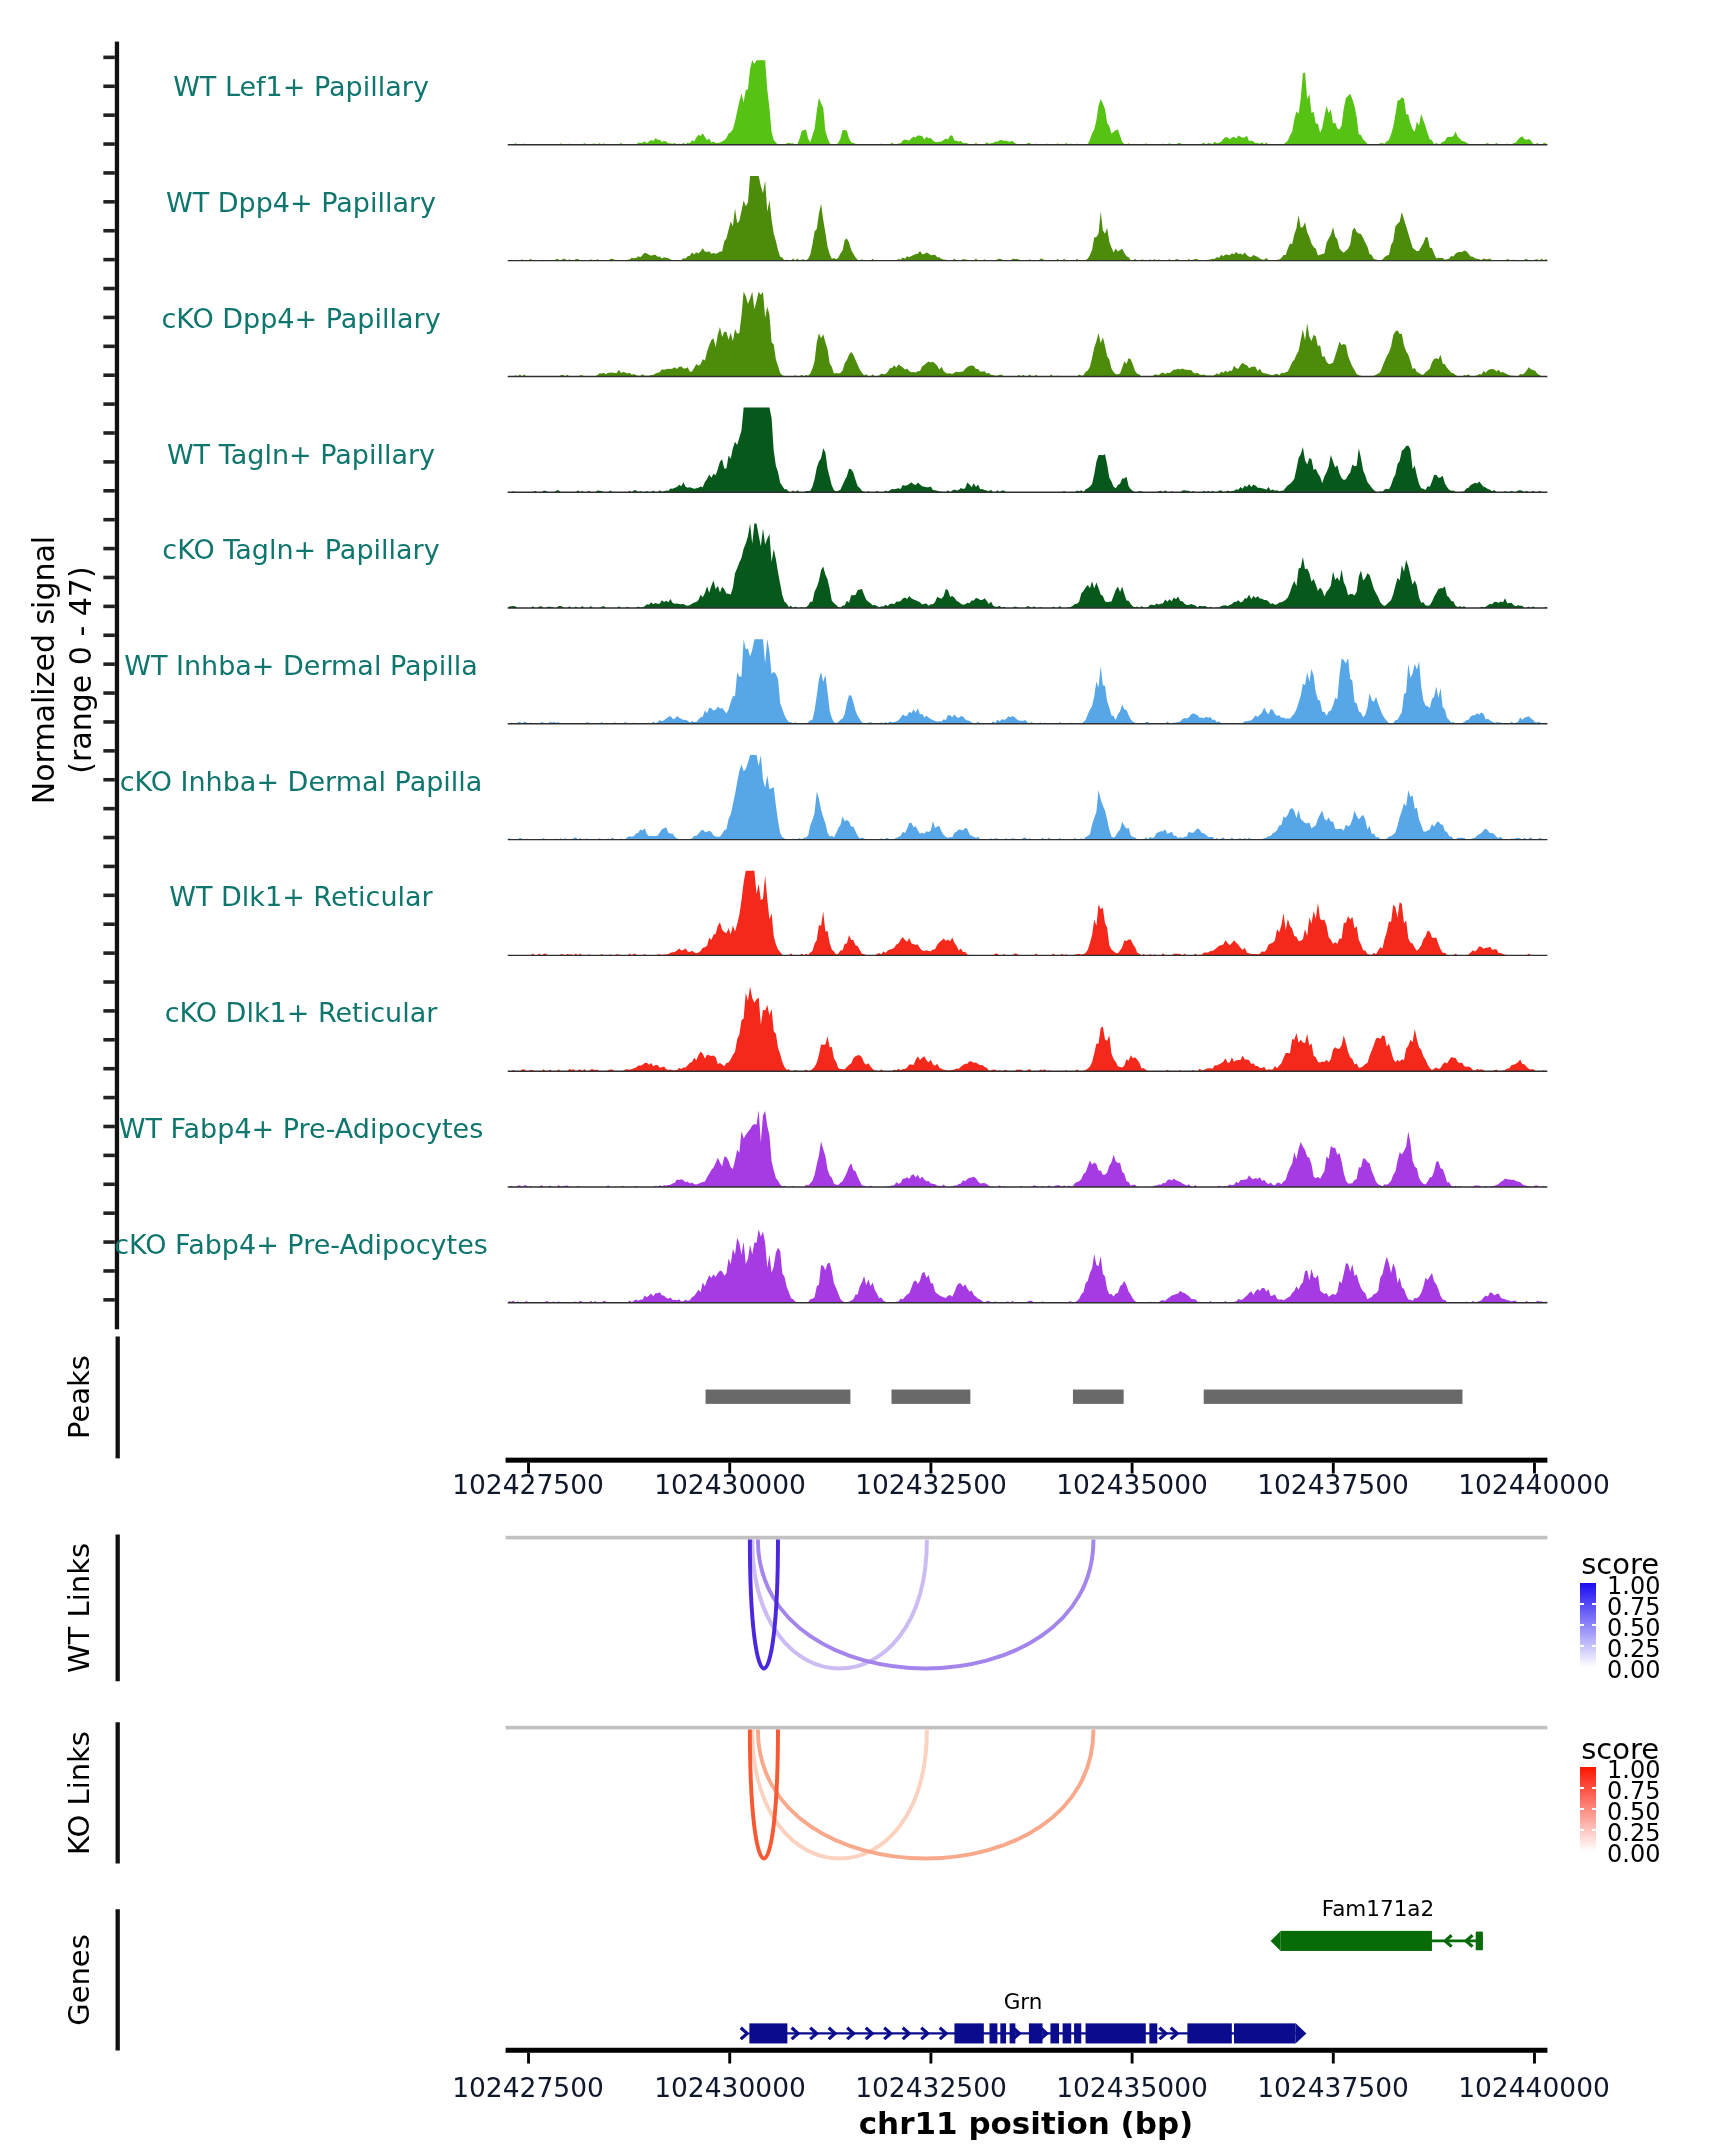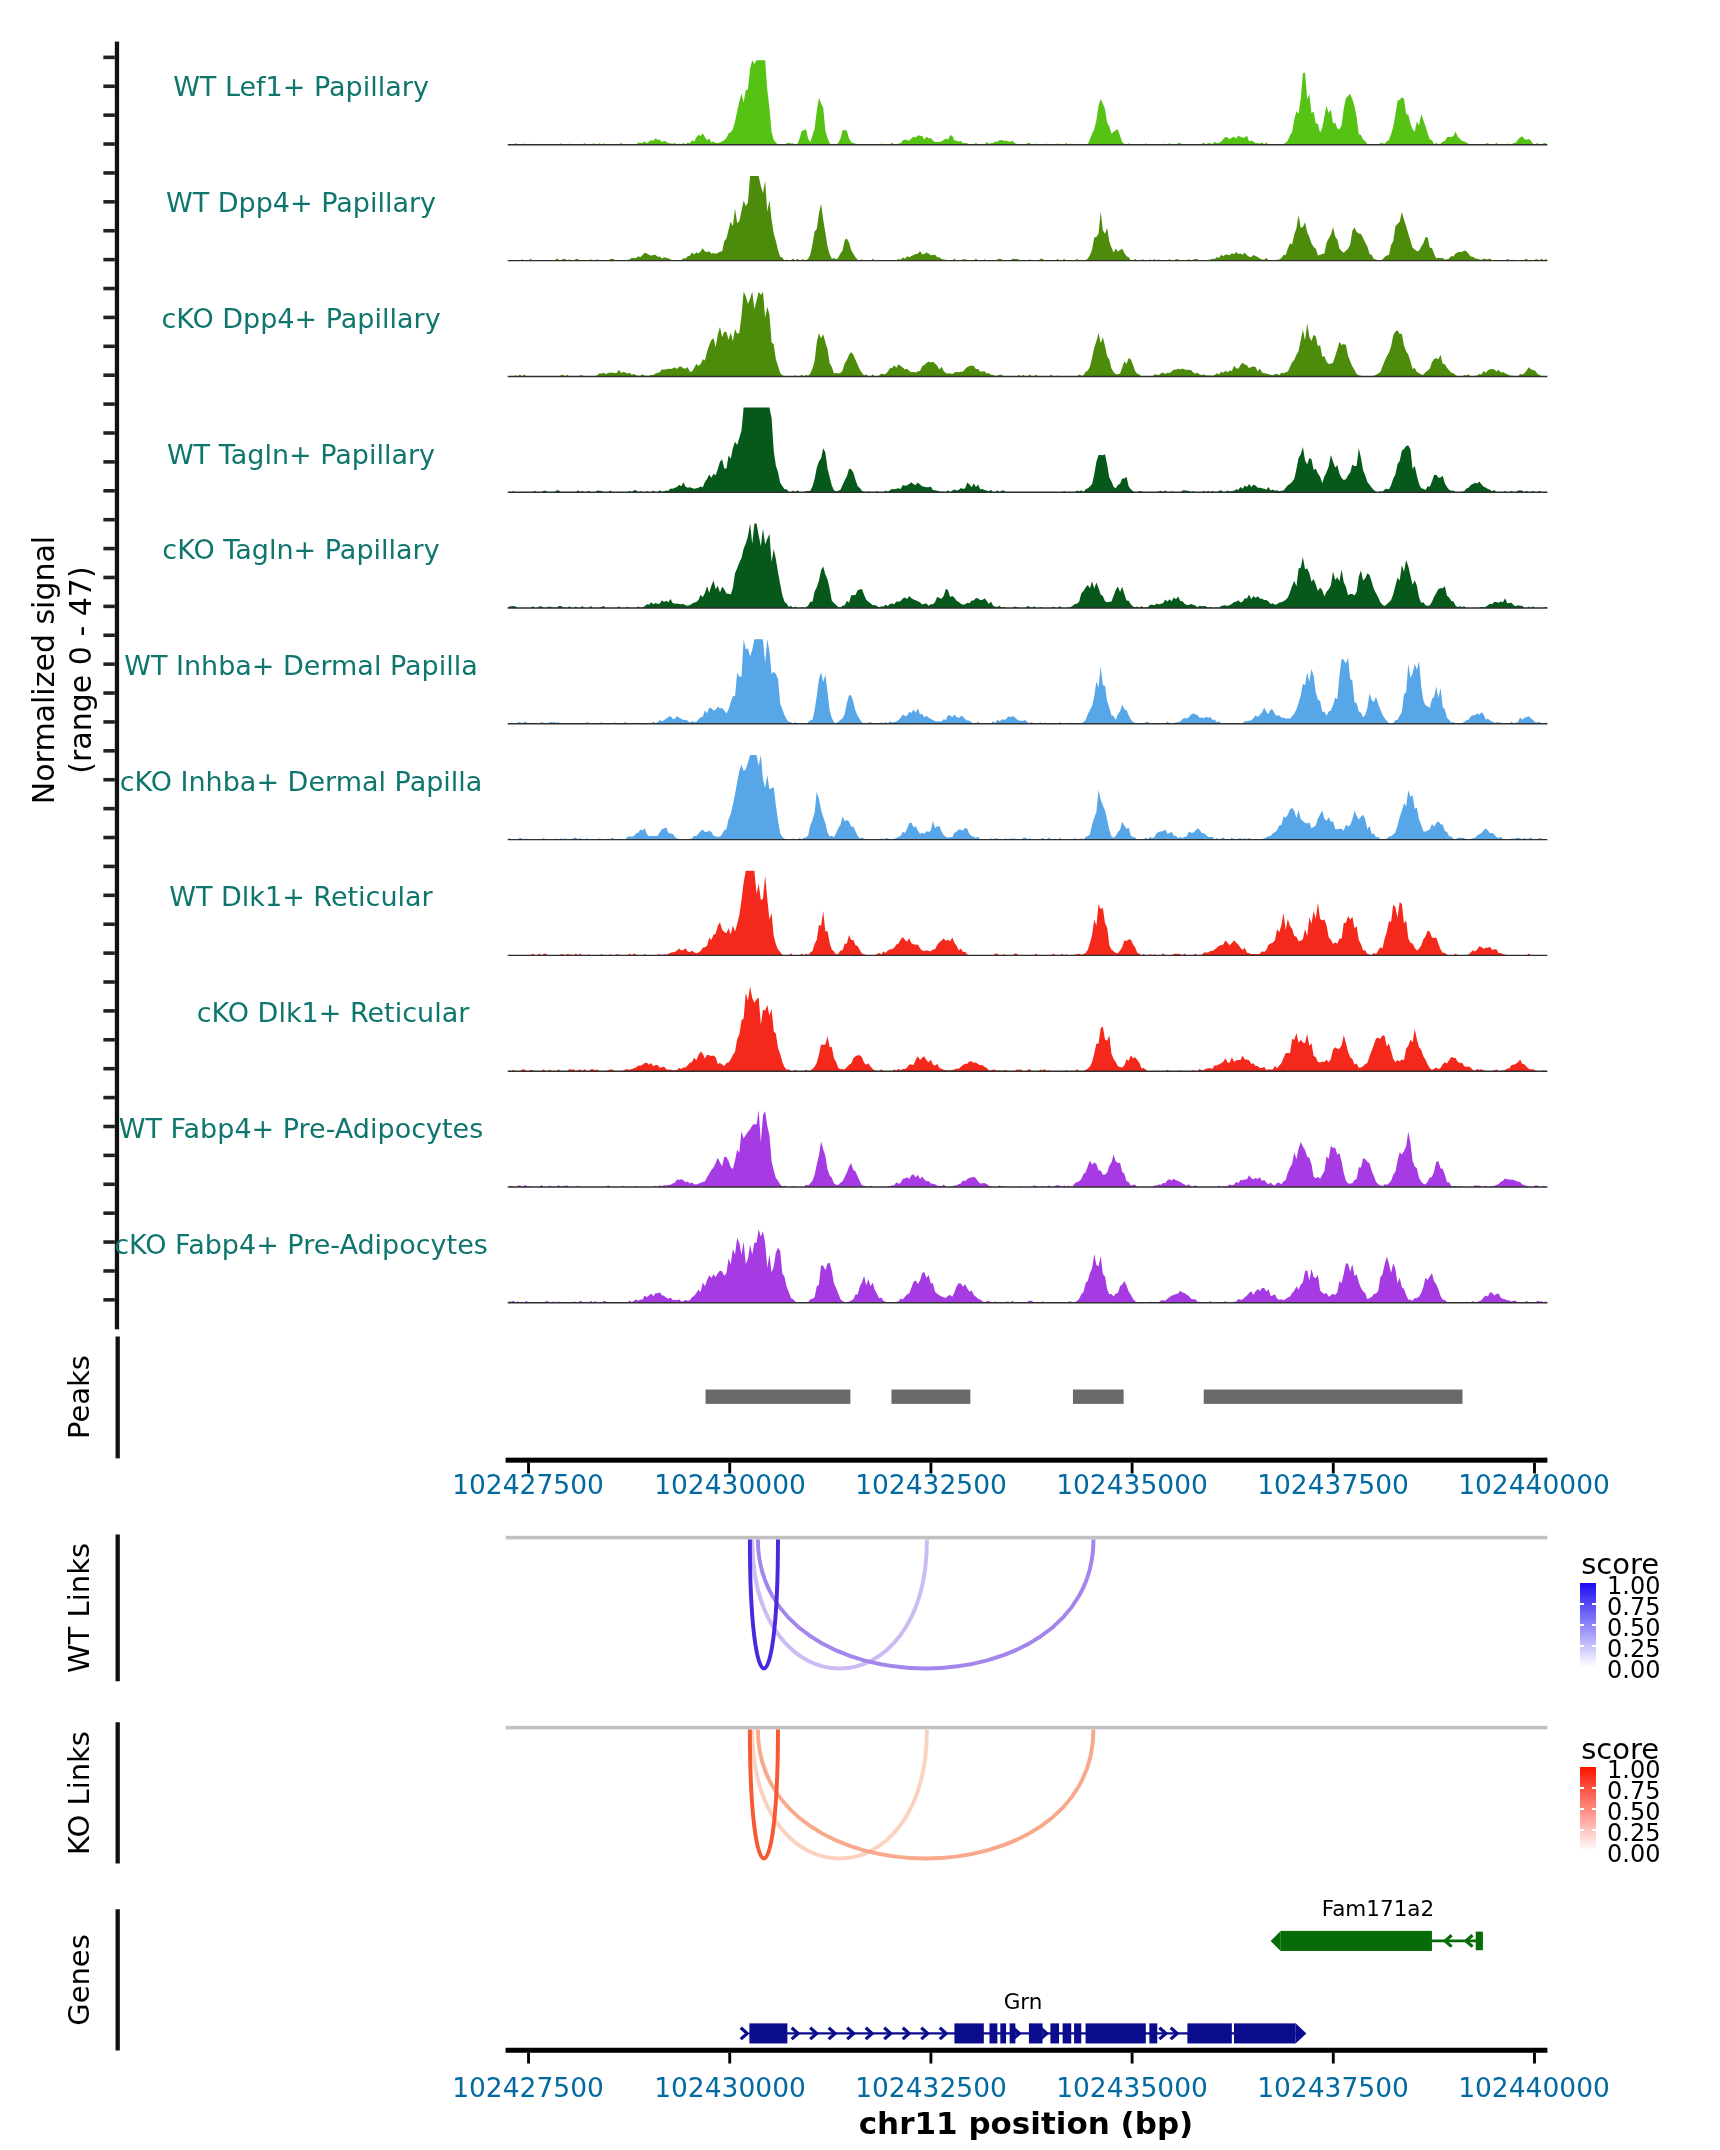--- a/index.html
+++ b/index.html
@@ -6,21 +6,21 @@
   #root{position:relative;width:1721px;height:2151px;background:#ffffff;overflow:hidden;
         font-family:"DejaVu Sans","Liberation Sans",sans-serif;}
   #plot-svg{position:absolute;left:0;top:0;}
   .track-label{position:absolute;left:301px;transform:translate(-50%,-50%);
                font-size:27px;color:#0f766e;white-space:nowrap;}
   .rot-label{position:absolute;transform:translate(-50%,-50%) rotate(-90deg);
              transform-origin:center;font-size:29px;color:#000;white-space:nowrap;}
   #y-axis-label{position:absolute;left:63px;top:670px;width:0;height:0;}
   #y-axis-label .inner{position:absolute;transform:translate(-50%,-50%) rotate(-90deg);
              font-size:30px;color:#000;text-align:center;line-height:1.22;white-space:nowrap;}
-  .tick-label{position:absolute;transform:translateX(-50%);font-size:26.5px;color:#0369a1;white-space:nowrap;}
+  .tick-label{position:absolute;transform:translateX(-50%);font-size:26.5px;color:#0f172a;white-space:nowrap;}
   .legend{position:absolute;width:151px;height:186px;}
   .legend-title{position:absolute;left:7.2px;font-size:29px;color:#000;}
   .legend-bar{position:absolute;left:5.7px;width:16.5px;height:84px;}
   .legend-tick{position:absolute;left:33px;transform:translateY(-50%);font-size:24px;color:#000;}
   .legend-notch{position:absolute;width:4.3px;height:2.2px;background:#ffffff;}
   .gene-label{position:absolute;transform:translate(-50%,-50%);font-size:21.5px;color:#000;white-space:nowrap;}
   #x-axis-title{position:absolute;left:1026px;top:2123px;transform:translate(-50%,-50%);
                 font-size:31px;color:#000;white-space:nowrap;font-weight:bold;}
 </style>
 </head>
@@ -215,21 +215,21 @@
 
   <div id="track-labels">
       <div class="track-label" style="top: 86px;">WT Lef1+ Papillary</div>
       <div class="track-label" style="top: 202px; text-align: center;">WT Dpp4+ Papillary</div>
       <div class="track-label" style="top: 318px;">cKO Dpp4+ Papillary</div>
       <div class="track-label" style="top: 454px;">WT Tagln+ Papillary</div>
       <div class="track-label" style="top: 549px;">cKO Tagln+ Papillary</div>
       <div class="track-label" style="top: 665px;">WT Inhba+ Dermal Papilla</div>
       <div class="track-label" style="top: 781px;">cKO Inhba+ Dermal Papilla</div>
       <div class="track-label" style="top: 896px;">WT Dlk1+ Reticular</div>
-      <div class="track-label" style="top: 1012px; margin-left: 32px;">cKO Dlk1+ Reticular</div>
+      <div class="track-label" style="top: 1012px;">cKO Dlk1+ Reticular</div>
       <div class="track-label" style="top: 1128px;">WT Fabp4+ Pre-Adipocytes</div>
       <div class="track-label" style="top: 1244px;">cKO Fabp4+ Pre-Adipocytes</div>
     </div>
   <div id="axis-labels-top">
       <div class="tick-label" style="left: 528px; top: 1469px;">102427500</div>
       <div class="tick-label" style="left: 730px; top: 1469px;">102430000</div>
       <div class="tick-label" style="left: 931px; top: 1469px;">102432500</div>
       <div class="tick-label" style="left: 1132px; top: 1469px;">102435000</div>
       <div class="tick-label" style="left: 1333px; top: 1469px;">102437500</div>
       <div class="tick-label" style="left: 1534px; top: 1469px;">102440000</div>

